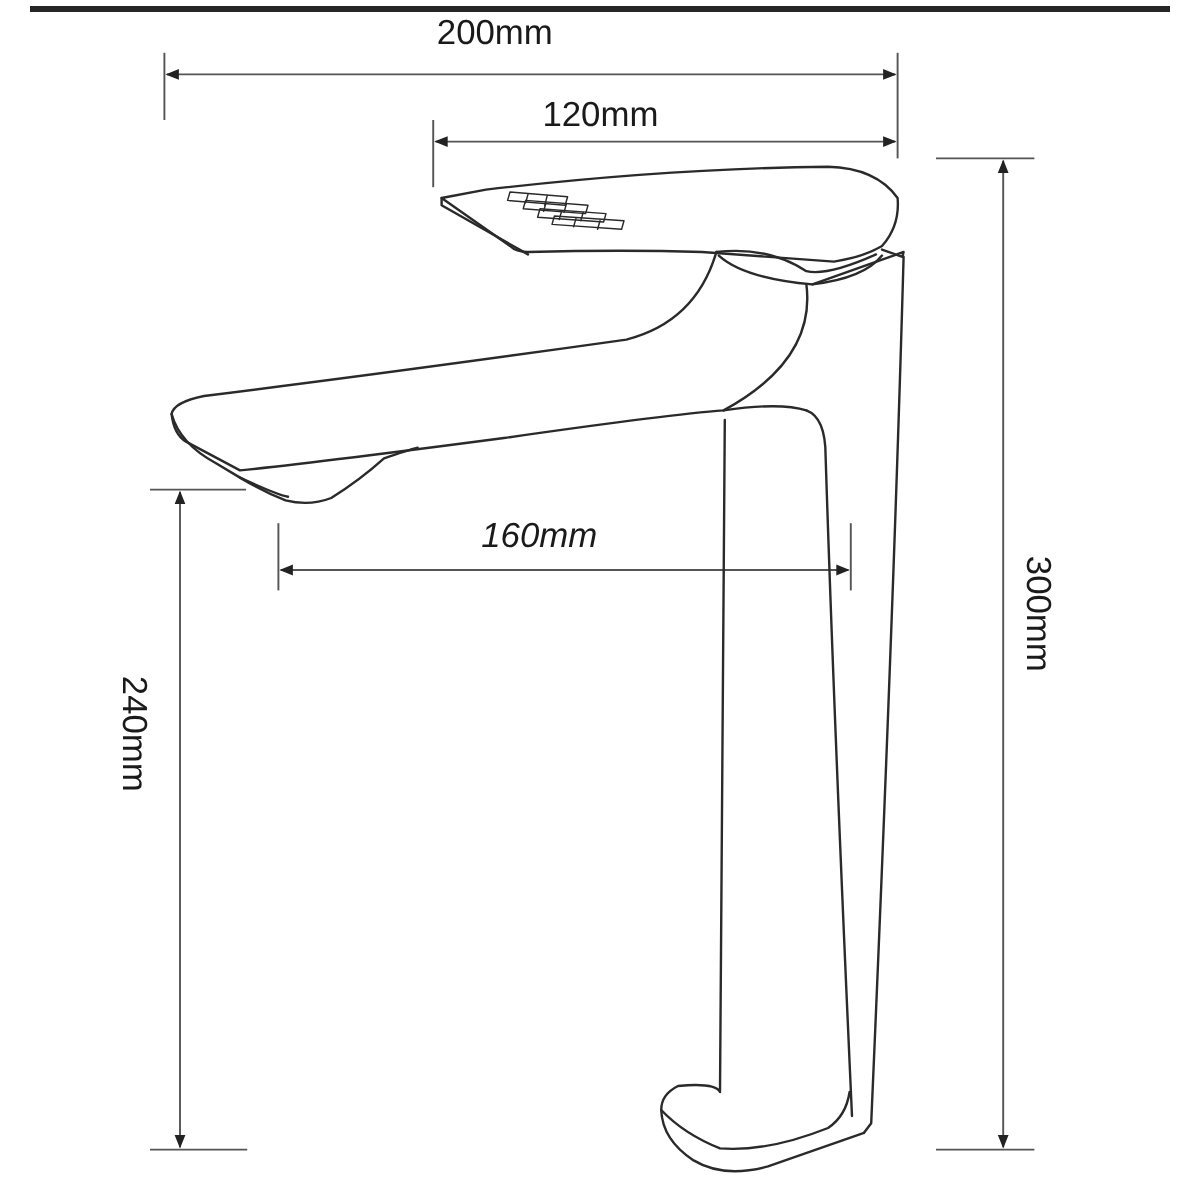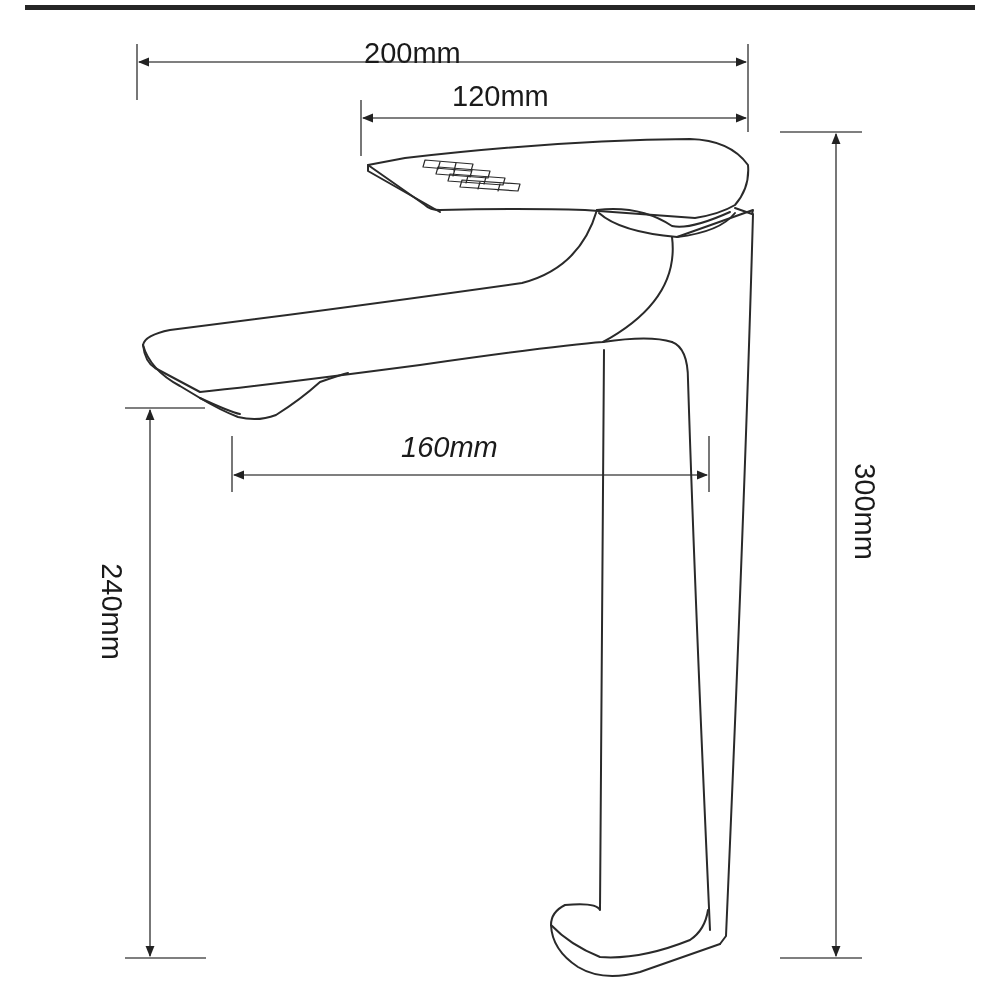--- a/index.html
+++ b/index.html
@@ -82,17 +82,17 @@
     <path d="M753,214 Q745,500 726,936 L720,944"></path>
 
     <path d="M672,342 Q688,348 688,380 Q695,600 710,930"></path>
 
     <path d="M604,350 L600,910 Q596,902 565,905 Q551,912 551,925 Q552,950 578,967 Q603,982 640,972 L720,944"></path>
 
     <path d="M551,925 Q570,945 600,957 Q640,960 690,940 Q705,930 708,910"></path>
   </g>
 </svg>
 
-<div class="dim-label" style="left:364px; top:39px;">200mm</div>
+<div class="dim-label" style="left:364px; top:14px;">200mm</div>
 <div class="dim-label" style="left:452px; top:82px;">120mm</div>
 <div class="dim-label" style="left:401px; top:433px;font-style:italic;">160mm</div>
 <div class="dim-label vert" style="left:63px; top:597px;">240mm</div>
 <div class="dim-label vert" style="left:816px; top:497px;">300mm</div>
 
 </body></html>

